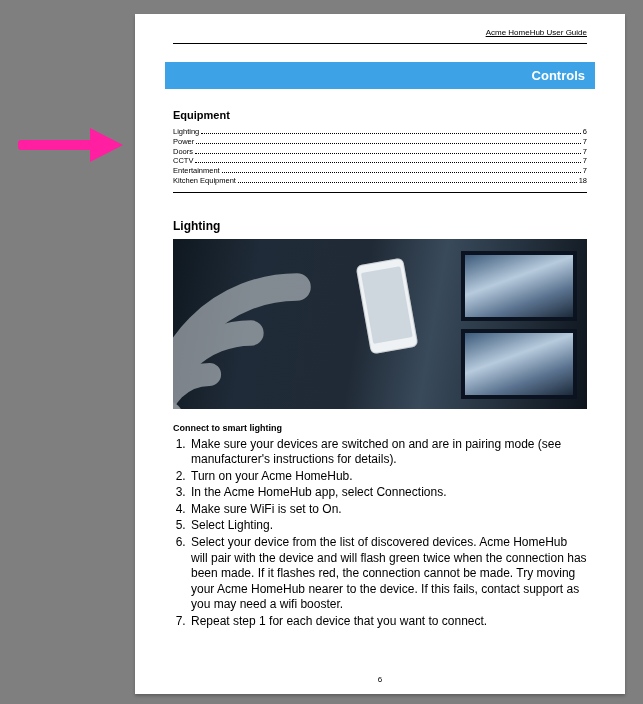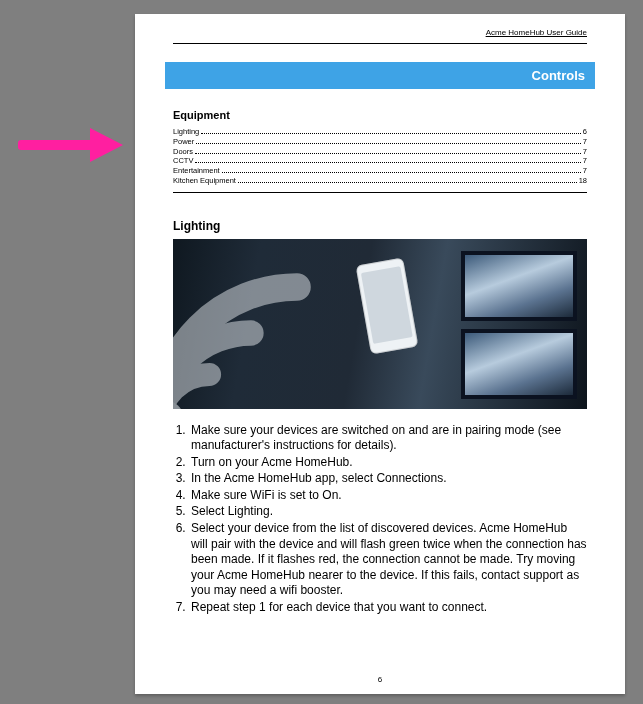--- a/index.html
+++ b/index.html
@@ -236,20 +236,21 @@
       <div class="phone"></div>
       <div class="thumb t1">
           <div class="room"></div>
         </div>
       <div class="thumb t2">
           <div class="room"></div>
         </div>
     </div>
 
 
+    <div class="subhead">Connect to smart lighting</div>
 
     <ol class="steps">
       <li>Make sure your devices are switched on and are in pairing mode (see manufacturer's instructions for details).</li>
       <li>Turn on your Acme HomeHub.</li>
       <li>In the Acme HomeHub app, select Connections.</li>
       <li>Make sure WiFi is set to On.</li>
       <li>Select Lighting.</li>
       <li>Select your device from the list of discovered devices. Acme HomeHub will pair with the device and will flash green twice when the connection has been made. If it flashes red, the connection cannot be made. Try moving your Acme HomeHub nearer to the device. If this fails, contact support as you may need a wifi booster.</li>
       <li>Repeat step 1 for each device that you want to connect.</li>
     </ol>

